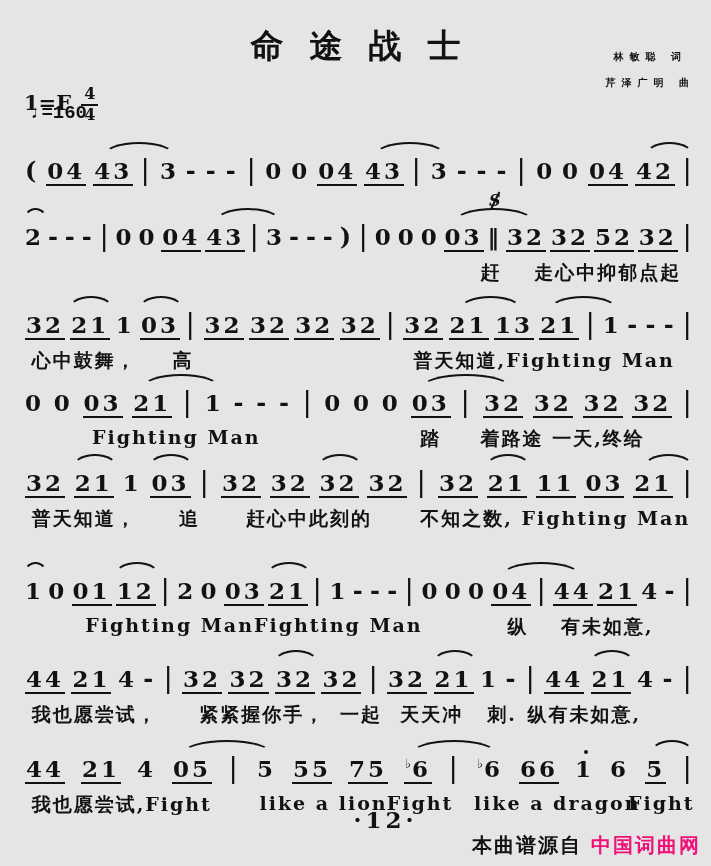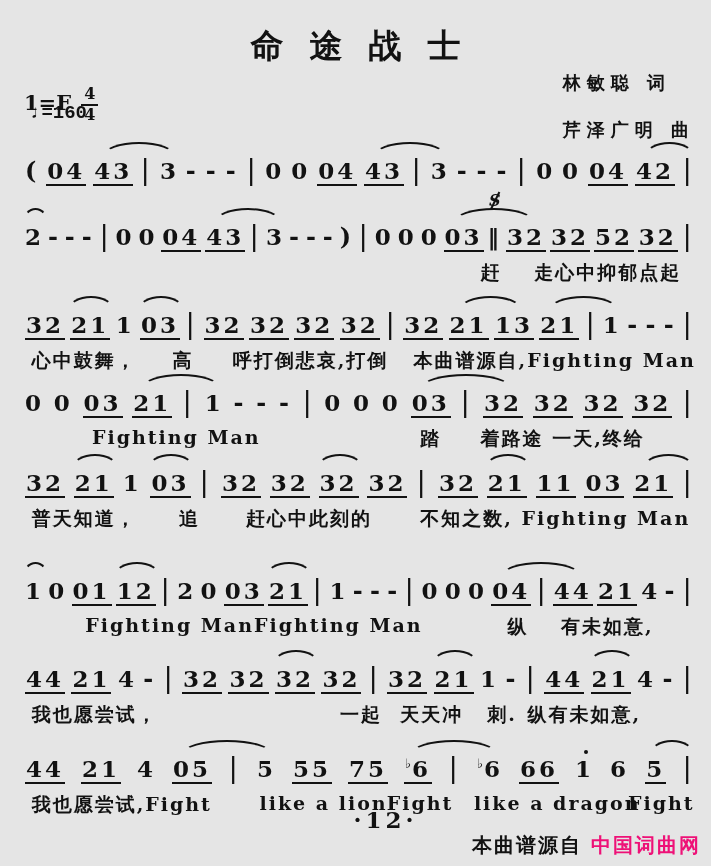--- a/index.html
+++ b/index.html
@@ -1,22 +1,22 @@
 <!DOCTYPE html>
 <html><head>
 <meta charset="utf-8">
 <style>
   html,body{margin:0;padding:0;background:#fff;}
   .page{position:relative;width:711px;height:866px;background:#e5e5e5;color:#121212;
         font-family:"DejaVu Serif", serif;overflow:hidden;}
   
   .title{position:absolute;top:24px;left:0;width:100%;text-align:center;
          font-size:33px;font-weight:bold;letter-spacing:26px;padding-left:26px;box-sizing:border-box;}
-  .credits{position:absolute;top:60px;right:16px;text-align:left;
-           font-size:18px;font-weight:bold;line-height:2.6;letter-spacing:6px;}
+  .credits{position:absolute;top:44px;right:16px;text-align:center;
+           font-size:10px;font-weight:bold;line-height:2.6;letter-spacing:6px;}
   .keysig{position:absolute;top:62px;left:24px;font-size:21px;font-weight:bold;margin-top:24px;}
   .frac{display:inline-block;vertical-align:middle;text-align:center;
         font-size:16px;line-height:1.05;margin-left:10px;font-weight:bold;}
   .frac .top{display:block;border-bottom:2px solid #121212;padding:0 3px 1px;}
   .frac .bot{display:block;padding-top:1px;}
   .tempo{position:absolute;top:102px;left:30px;font-size:19px;font-weight:bold;
          font-family:Liberation Mono, monospace;}
   
   .mline{position:absolute;left:25px;right:16px;height:84px;}
   .notes{position:relative;display:flex;justify-content:space-between;align-items:baseline;
@@ -158,22 +158,21 @@
           <span class="unit dash"><span class="tx">-</span></span>
           <span class="unit bar"><span class="tx">|</span></span>
           <div class="arc" style="left: 43px; width: 42px;"></div>
           <div class="arc" style="left: 113px; width: 42px;"></div>
           <div class="arc" style="left: 434px; width: 59px;"></div>
           <div class="arc" style="left: 524px; width: 65.4px;"></div>
         </div>
         <div class="lyrics">
           <span class="lyric" style="left: 1%;">心中鼓舞，</span>
           <span class="lyric" style="left: 22%;">高</span>
-          <span class="lyric" style="left: 31%;">呼打倒悲哀,打倒</span>
-          <span class="lyric" style="left: 58%;">本曲谱源自,Fighting Man</span>
+          <span class="lyric" style="left: 58%;">普天知道,Fighting Man</span>
         </div>
       </div>
       <div class="mline" style="top: 374px;">
         <div class="notes">
           <span class="unit note"><span class="tx">0</span></span>
           <span class="unit note"><span class="tx">0</span></span>
           <span class="unit note ul"><span class="tx">03</span></span>
           <span class="unit note ul"><span class="tx">21</span></span>
           <span class="unit bar"><span class="tx">|</span></span>
           <span class="unit note"><span class="tx">1</span></span>
@@ -290,20 +289,21 @@
           <span class="unit note ul"><span class="tx">21</span></span>
           <span class="unit note"><span class="tx">4</span></span>
           <span class="unit dash"><span class="tx">-</span></span>
           <span class="unit bar"><span class="tx">|</span></span>
           <div class="arc" style="left: 248px; width: 42px;"></div>
           <div class="arc" style="left: 407px; width: 42px;"></div>
           <div class="arc" style="left: 564px; width: 42px;"></div>
         </div>
         <div class="lyrics">
           <span class="lyric" style="left: 1%;">我也愿尝试，</span>
+          <span class="lyric" style="left: 26%;">紧紧握你手，</span>
           <span class="lyric" style="left: 47%;">一起</span>
           <span class="lyric" style="left: 56%;">天天冲</span>
           <span class="lyric" style="left: 69%;">刺.</span>
           <span class="lyric" style="left: 75%;">纵有未如意,</span>
         </div>
       </div>
       <div class="mline" style="top: 740px;">
         <div class="notes">
           <span class="unit note ul"><span class="tx">44</span></span>
           <span class="unit note ul"><span class="tx">21</span></span>

